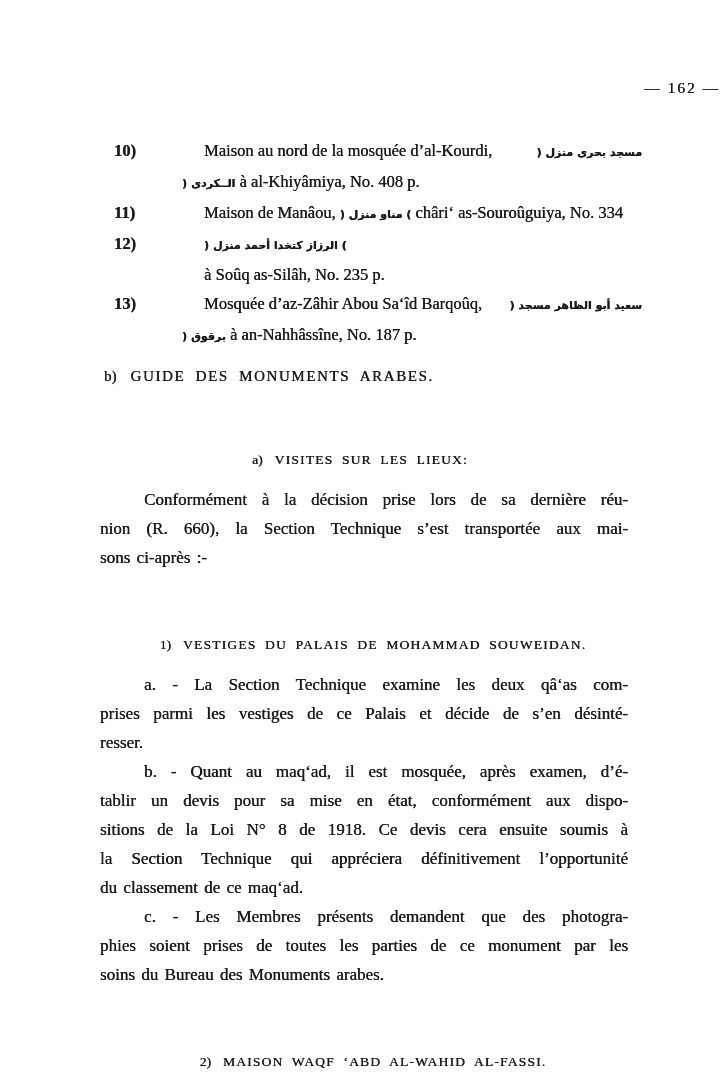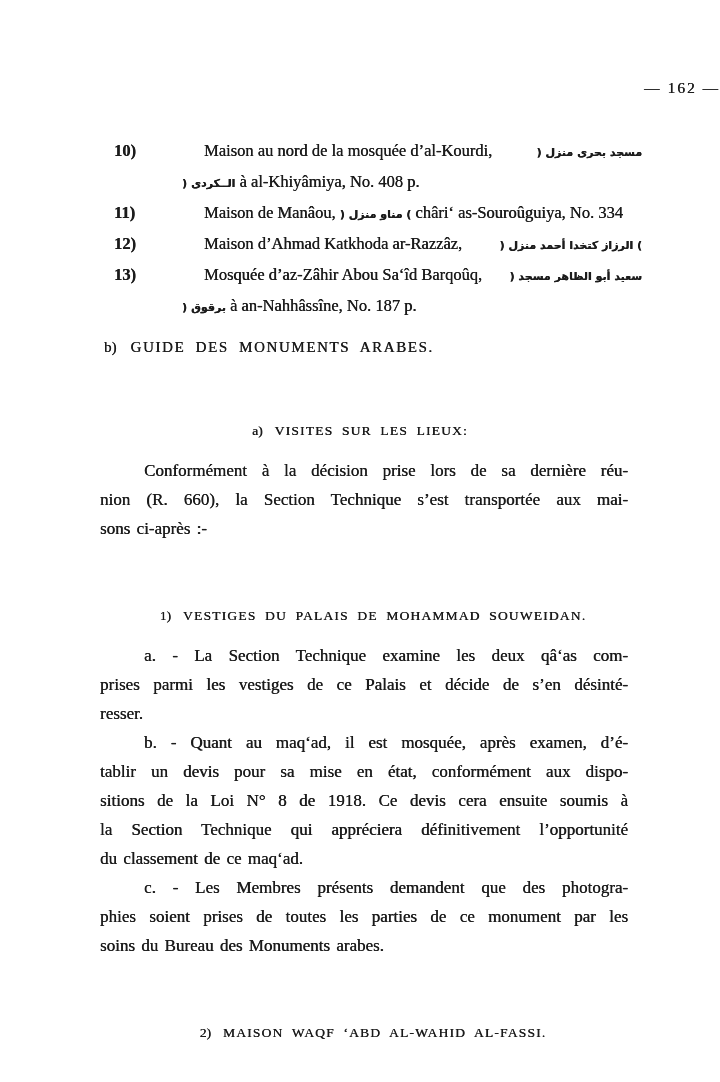--- a/index.html
+++ b/index.html
@@ -60,23 +60,23 @@
       <div class="item">
         <span class="inum">11)</span>
         <div class="ibody">
           <div class="iline plain"><span class="fr">Maison de Manâou,</span> <span class="ar"><span class="arw">(</span> <span class="arw">منزل</span> <span class="arw">مناو</span> <span class="arw">)</span></span> <span class="fr">châri‘ as-Souroûguiya, No. 334</span></div>
         </div>
       </div>
       <div class="item">
         <span class="inum">12)</span>
         <div class="ibody">
           <div class="iline">
-            <span class="fr">Maison d’Ahmad Katkhoda ar-Razzâz,</span>
             <span class="ar-right"><span class="ar"><span class="arw">(</span> <span class="arw">منزل</span> <span class="arw">أحمد</span> <span class="arw">كتخدا</span> <span class="arw">الرزاز</span> <span class="arw">)</span></span></span>
           </div>
+          <div class="iline plain"><span class="fr">à Soûq as-Silâh, No. 235 p.</span></div>
         </div>
       </div>
       <div class="item">
         <span class="inum">13)</span>
         <div class="ibody">
           <div class="iline">
             <span class="fr">Mosquée d’az-Zâhir Abou Sa‘îd Barqoûq,</span>
             <span class="ar-right"><span class="ar"><span class="arw">(</span> <span class="arw">مسجد</span> <span class="arw">الظاهر</span> <span class="arw">أبو</span> <span class="arw">سعيد</span></span></span>
           </div>
           <div class="iline plain outdent"><span class="ar"><span class="arw">(</span> <span class="arw">برقوق</span></span> <span class="fr">à an-Nahhâssîne, No. 187 p.</span></div>

